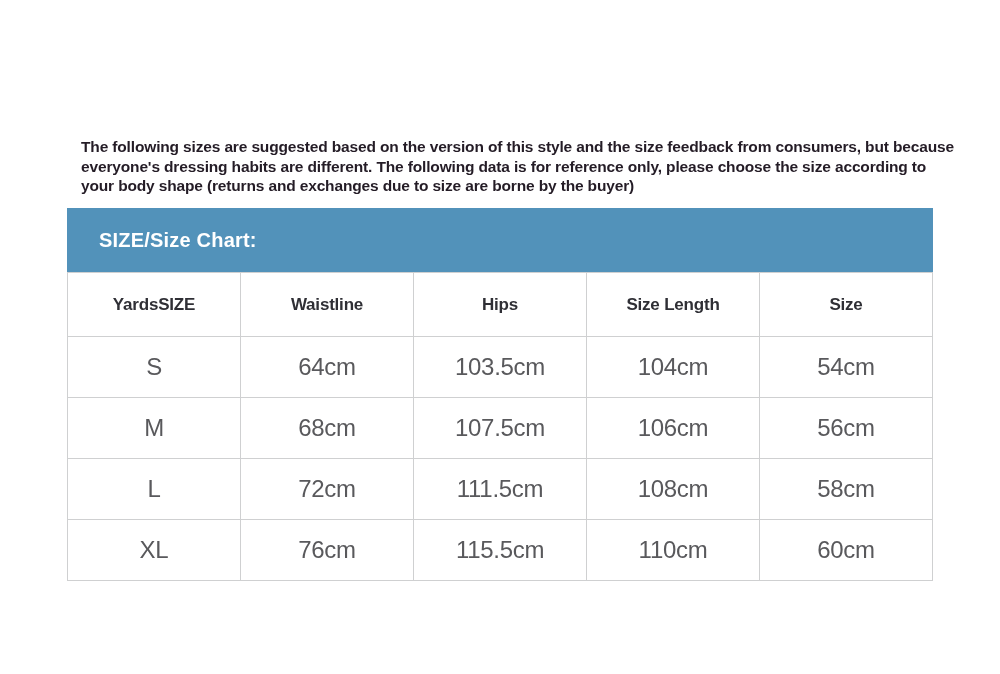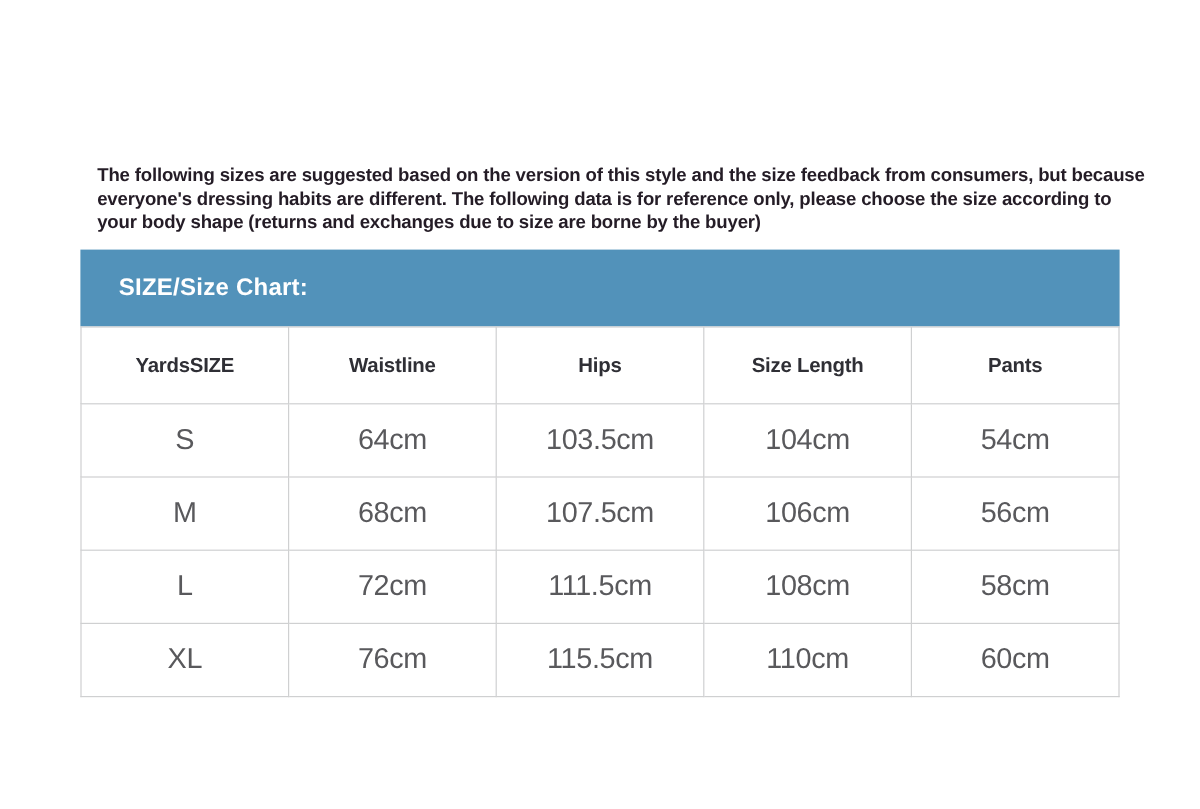--- a/index.html
+++ b/index.html
@@ -95,21 +95,21 @@
     <span class="chart-title">SIZE/Size Chart:</span>
   </div>
 
   <table class="size-table">
     <thead>
       <tr>
         <th>YardsSIZE</th>
         <th>Waistline</th>
         <th>Hips</th>
         <th>Size Length</th>
-        <th>Pants</th>
+        <th>Size</th>
       </tr>
     </thead>
     <tbody>
       <tr>
         <td>S</td>
         <td>64cm</td>
         <td>103.5cm</td>
         <td>104cm</td>
         <td>54cm</td>
       </tr>

